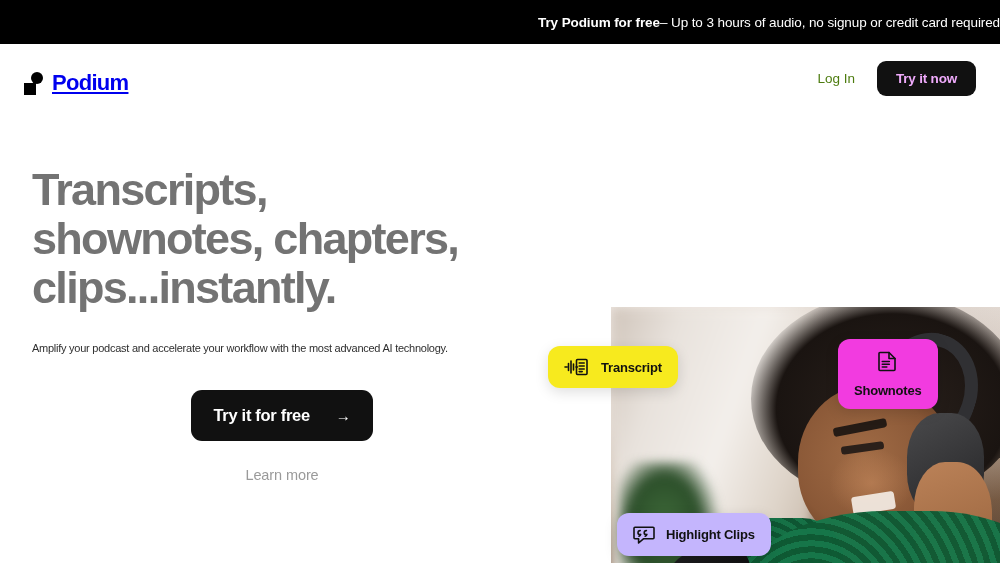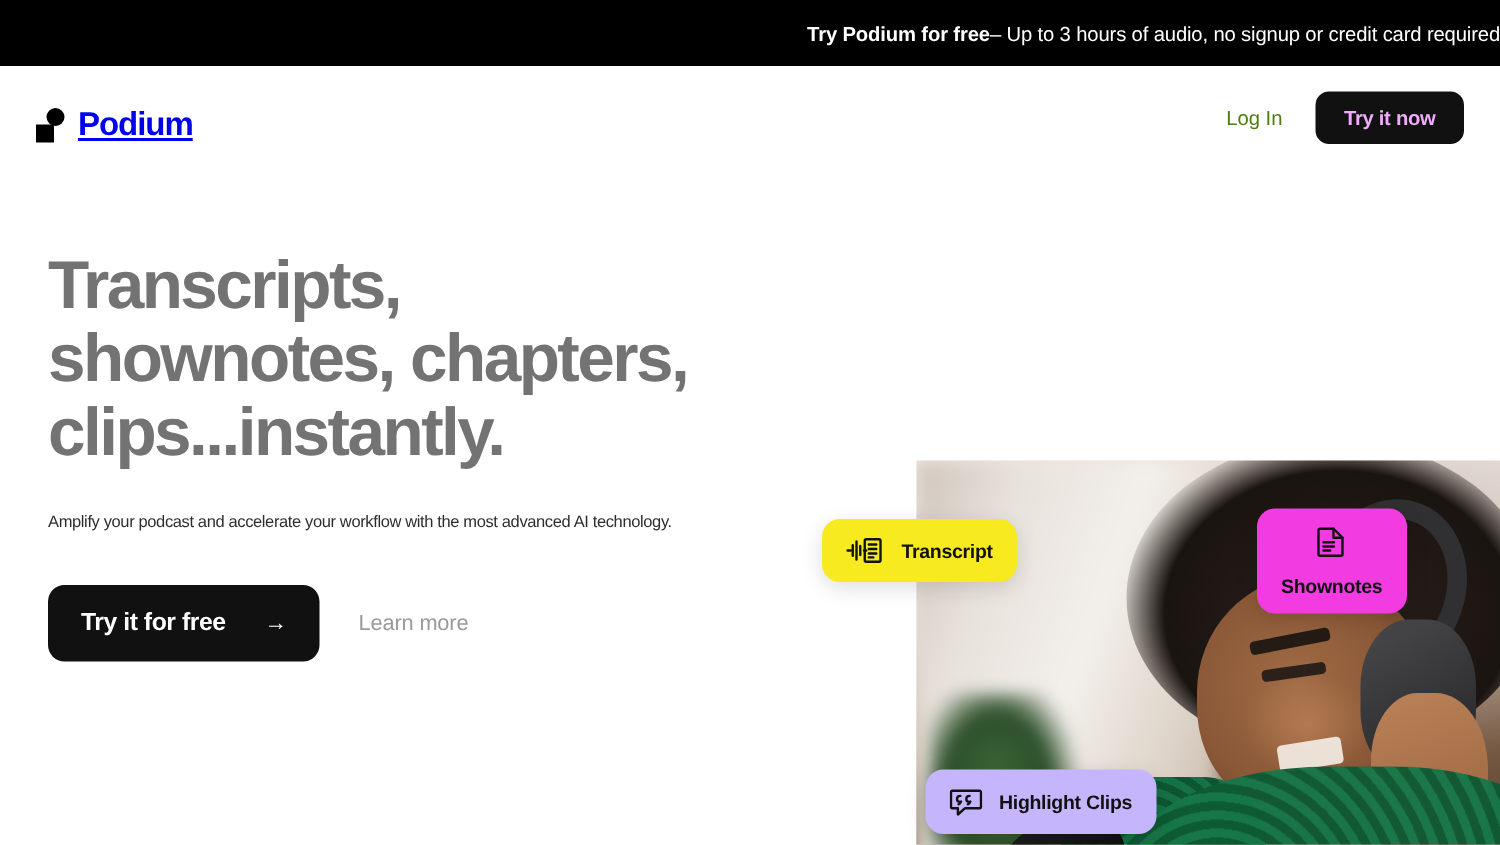--- a/index.html
+++ b/index.html
@@ -69,21 +69,21 @@
   }
   .headline{
     font-size:45px; line-height:49px; font-weight:700;
     letter-spacing:-1.7px; color:#737373;
   }
   .subhead{
     margin-top:25px;
     font-size:11px; line-height:23px; color:#2e2e2e;
     letter-spacing:-0.25px; max-width:445px;
   }
-  .cta-row{ margin-top:30px; display:flex; align-items:center; gap:26px; }
+  .cta-row{ margin-top:30px; display:flex; align-items:center; gap:26px;flex-direction:column; }
   .btn-hero{
     background:#111; color:#fff; border:none; cursor:pointer;
     font-family:inherit; font-weight:700; font-size:16.5px;
     letter-spacing:-0.3px;
     padding:16px 22px; border-radius:11px;
     display:flex; align-items:center; gap:26px;
   }
   .btn-hero .arrow{ font-size:15px; line-height:1; }
   .learn{
     font-size:14.5px; color:#9a9a9a; text-decoration:none;

